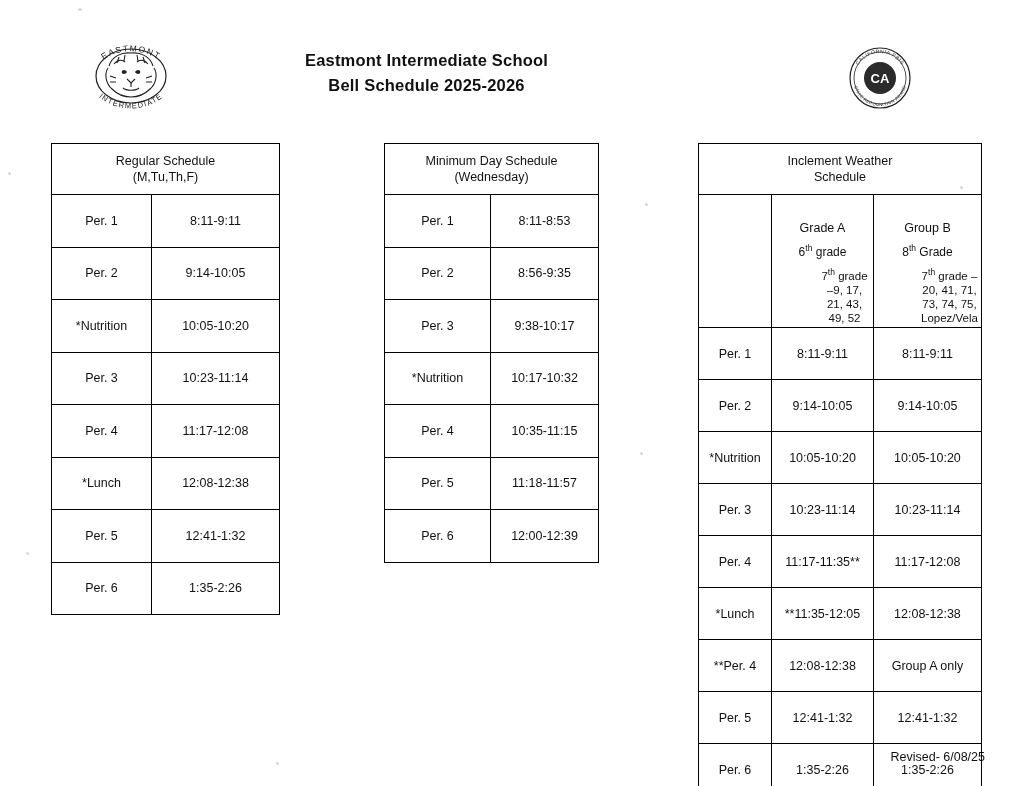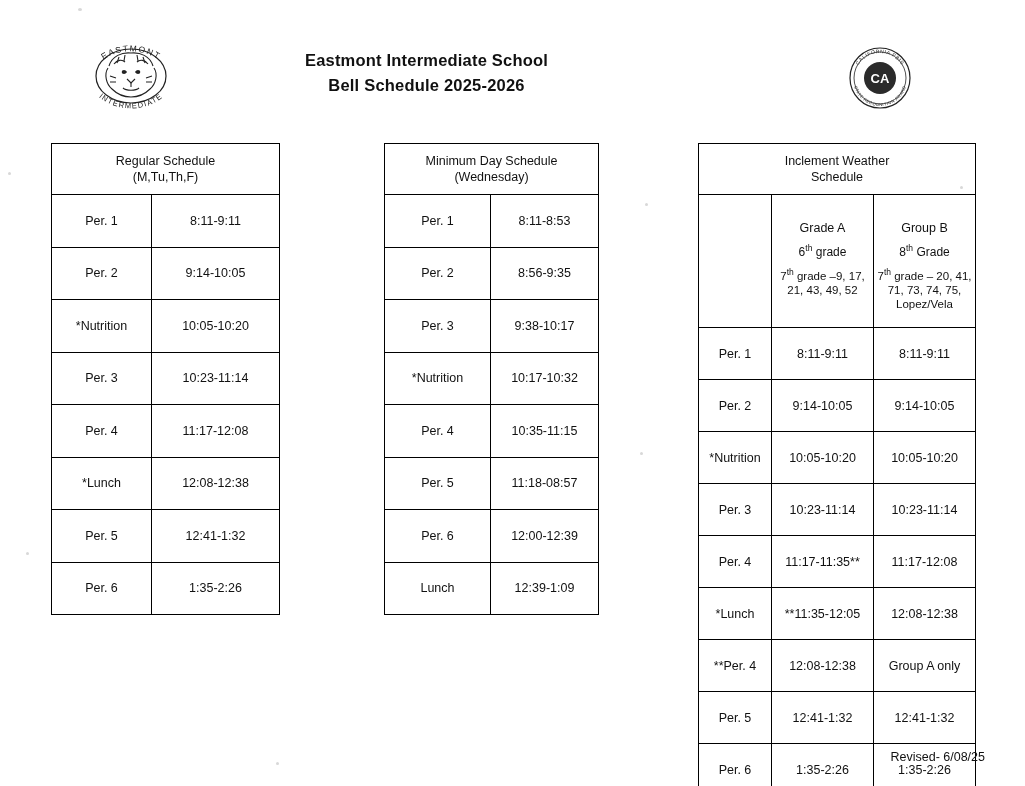--- a/index.html
+++ b/index.html
@@ -123,20 +123,21 @@
   }
   .grp-sub {
     font-size: 12px;
     display: block;
     margin-bottom: 6px;
   }
   .grp-list {
     font-size: 11.5px;
     display: block;
     line-height: 14px;
+    margin-left: 44px;
   }
   sup { font-size: 8.5px; vertical-align: super; }
 
   
   .revised {
     position: absolute;
     right: 40px;
     top: 750px;
     font-size: 12.5px;
   }
@@ -296,29 +297,25 @@
       <tr>
         <td>*Nutrition</td>
         <td>10:17-10:32</td>
       </tr>
       <tr>
         <td>Per. 4</td>
         <td>10:35-11:15</td>
       </tr>
       <tr>
         <td>Per. 5</td>
-        <td>11:18-08:57</td>
+        <td>11:18-11:57</td>
       </tr>
       <tr>
         <td>Per. 6</td>
         <td>12:00-12:39</td>
-      </tr>
-      <tr>
-        <td>Lunch</td>
-        <td>12:39-1:09</td>
       </tr>
     </tbody>
   </table>
 
   <table class="sched" id="inclement-schedule">
     <colgroup>
         <col class="c1">
         <col class="c2">
         <col class="c3">
       </colgroup>

